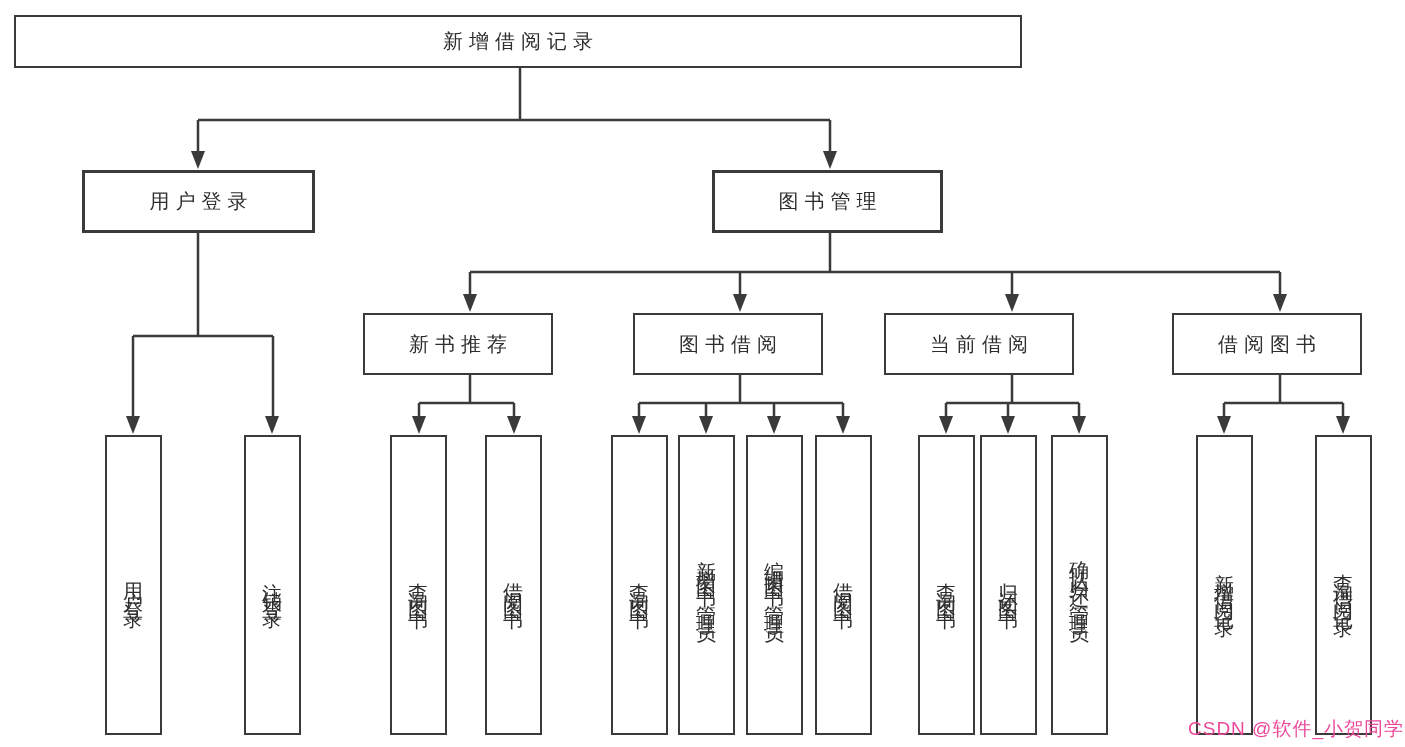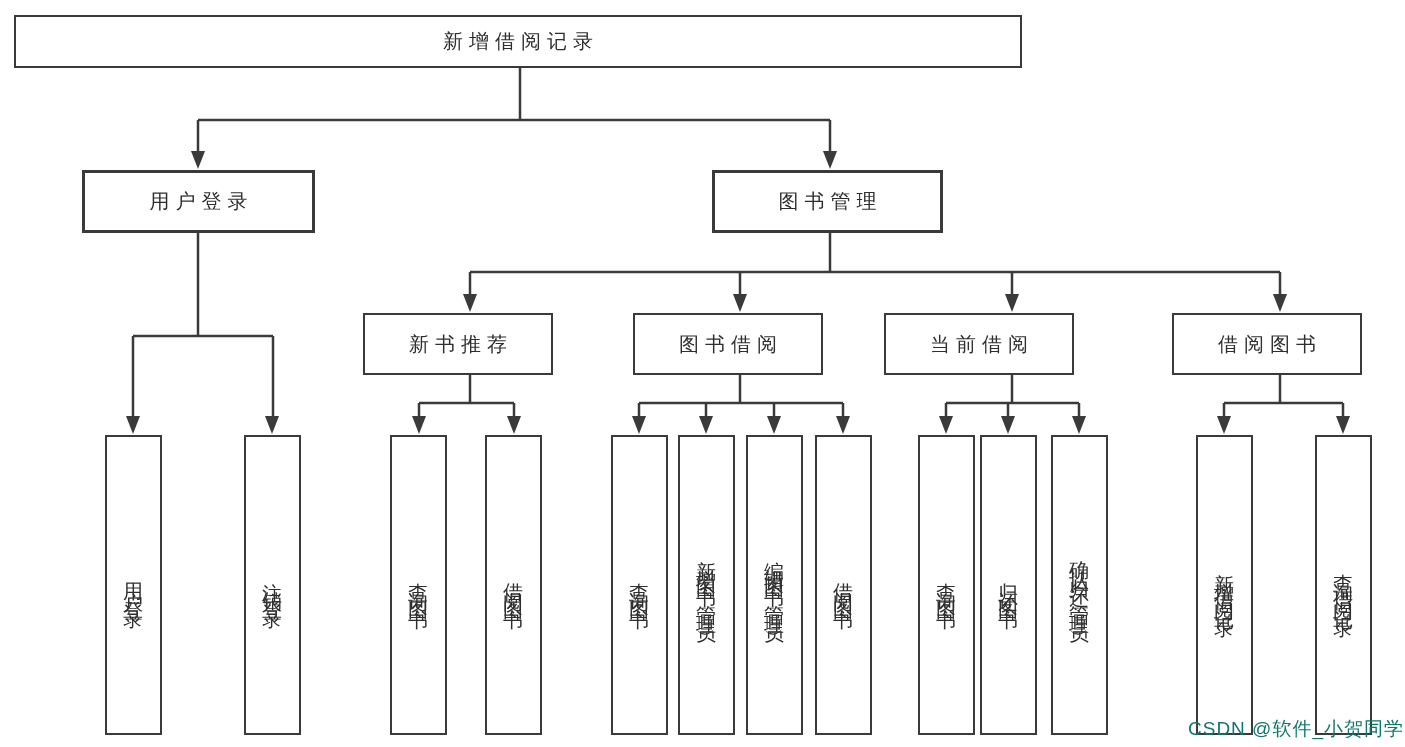--- a/index.html
+++ b/index.html
@@ -63,21 +63,21 @@
   .leaf.p8  { left: 815px; }
   .leaf.p9  { left: 918px; }
   .leaf.p10 { left: 980px; }
   .leaf.p11 { left: 1051px; }
   .leaf.p12 { left: 1196px; }
   .leaf.p13 { left: 1315px; }
   .watermark {
     position: absolute;
     left: 1188px;
     top: 716px;
-    color: #0f766e;
+    color: #ec4899;
     font-size: 19px;
     letter-spacing: 1px;
     white-space: nowrap;
   }
 </style>
 </head>
 <body>
 
 <div class="canvas">
 

